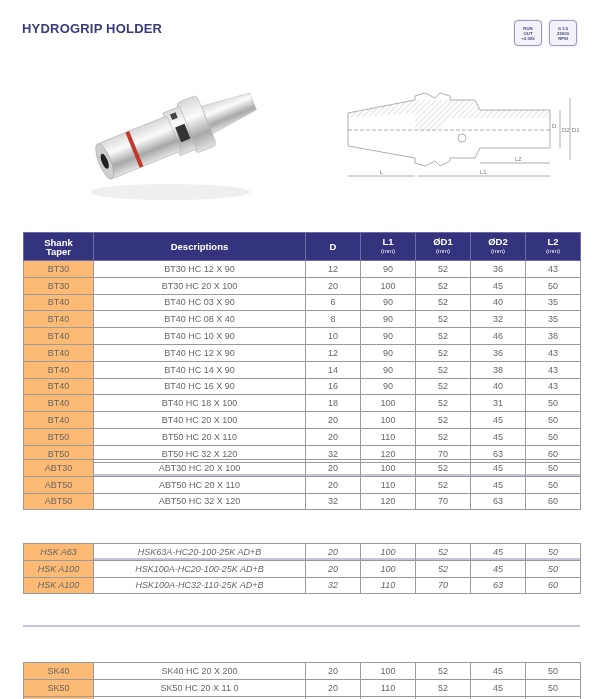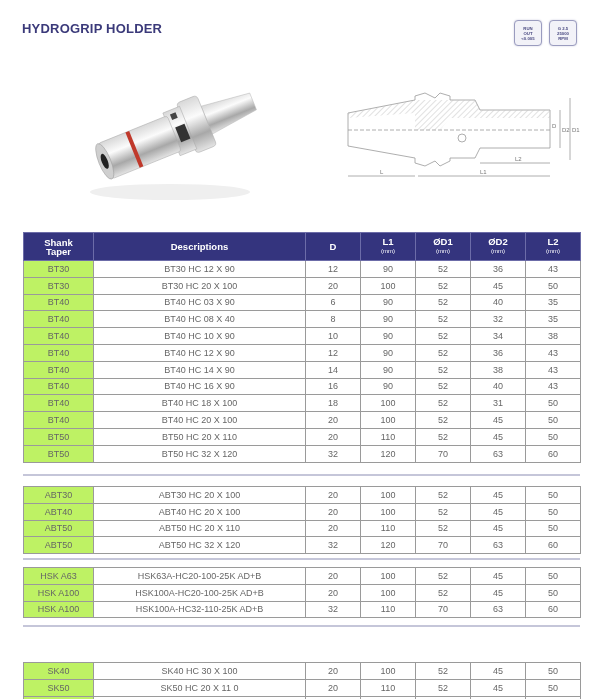--- a/index.html
+++ b/index.html
@@ -22,21 +22,21 @@
   .drawing { position: absolute; left: 340px; top: 88px; width: 240px; height: 100px; }
 
   table.spec {
     position: absolute; left: 23px; border-collapse: collapse; table-layout: fixed;
     width: 557px; font-size: 9px; color: #666;
   }
   table.spec td {
     border: 1px solid #9a9a9a; height: 16.8px; text-align: center; padding: 0;
     white-space: nowrap; overflow: hidden;
   }
-  table.spec td.taper { background: #bef264; }
+  table.spec td.taper { background: #fdba74; }
   table.spec th {
     background: #34347e; color: #ffffff; font-weight: bold; font-size: 9.5px;
     border: 1px solid #6c6ca8; height: 28px; line-height: 9px; text-align: center;
   }
   table.spec th .unit { display: block; font-size: 6px; font-weight: normal; margin-top: 1px; }
   .sep { position: absolute; left: 23px; width: 557px; height: 2px; background: #c5c6d9; }
 </style>
 </head>
 <body>
 
@@ -162,21 +162,21 @@
         <td>52</td>
         <td>32</td>
         <td>35</td>
       </tr>
       <tr>
         <td class="taper">BT40</td>
         <td>BT40 HC 10 X 90</td>
         <td>10</td>
         <td>90</td>
         <td>52</td>
-        <td>34</td>
+        <td>46</td>
         <td>38</td>
       </tr>
       <tr>
         <td class="taper">BT40</td>
         <td>BT40 HC 12 X 90</td>
         <td>12</td>
         <td>90</td>
         <td>52</td>
         <td>36</td>
         <td>43</td>
@@ -233,43 +233,34 @@
         <td>120</td>
         <td>70</td>
         <td>63</td>
         <td>60</td>
       </tr>
     </tbody>
 </table>
 
 <div class="sep" style="top:474px;"></div>
 
-<table class="spec" style="top:486px;">
+<table class="spec" style="top:459px;">
   <colgroup>
       <col style="width:70px">
       <col style="width:212px">
       <col style="width:55px">
       <col style="width:55px">
       <col style="width:55px">
       <col style="width:55px">
       <col style="width:55px">
     </colgroup>
   <tbody>
       <tr>
         <td class="taper">ABT30</td>
         <td>ABT30 HC 20 X 100</td>
-        <td>20</td>
-        <td>100</td>
-        <td>52</td>
-        <td>45</td>
-        <td>50</td>
-      </tr>
-      <tr>
-        <td class="taper">ABT40</td>
-        <td>ABT40 HC 20 X 100</td>
         <td>20</td>
         <td>100</td>
         <td>52</td>
         <td>45</td>
         <td>50</td>
       </tr>
       <tr>
         <td class="taper">ABT50</td>
         <td>ABT50 HC 20 X 110</td>
         <td>20</td>
@@ -285,21 +276,21 @@
         <td>120</td>
         <td>70</td>
         <td>63</td>
         <td>60</td>
       </tr>
     </tbody>
 </table>
 
 <div class="sep" style="top:558px;"></div>
 
-<table class="spec" style="top:567px;">
+<table class="spec" style="top:543px;font-style:italic;">
   <colgroup>
       <col style="width:70px">
       <col style="width:212px">
       <col style="width:55px">
       <col style="width:55px">
       <col style="width:55px">
       <col style="width:55px">
       <col style="width:55px">
     </colgroup>
   <tbody>
@@ -341,21 +332,21 @@
       <col style="width:212px">
       <col style="width:55px">
       <col style="width:55px">
       <col style="width:55px">
       <col style="width:55px">
       <col style="width:55px">
     </colgroup>
   <tbody>
       <tr>
         <td class="taper">SK40</td>
-        <td>SK40 HC 30 X 100</td>
+        <td>SK40 HC 20 X 200</td>
         <td>20</td>
         <td>100</td>
         <td>52</td>
         <td>45</td>
         <td>50</td>
       </tr>
       <tr>
         <td class="taper">SK50</td>
         <td>SK50 HC 20 X 11 0</td>
         <td>20</td>

